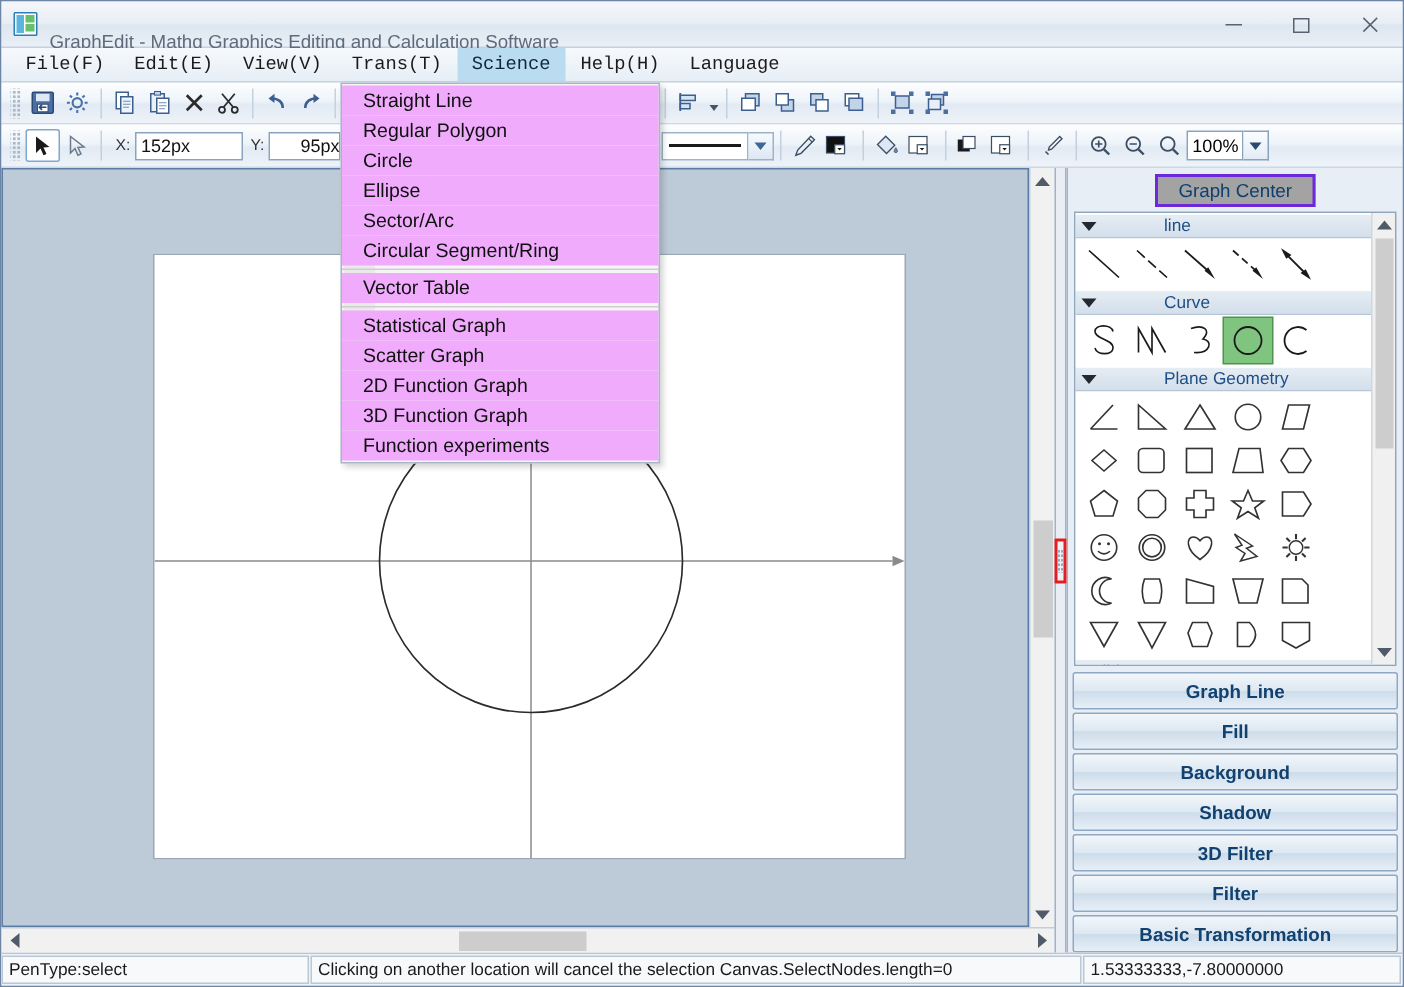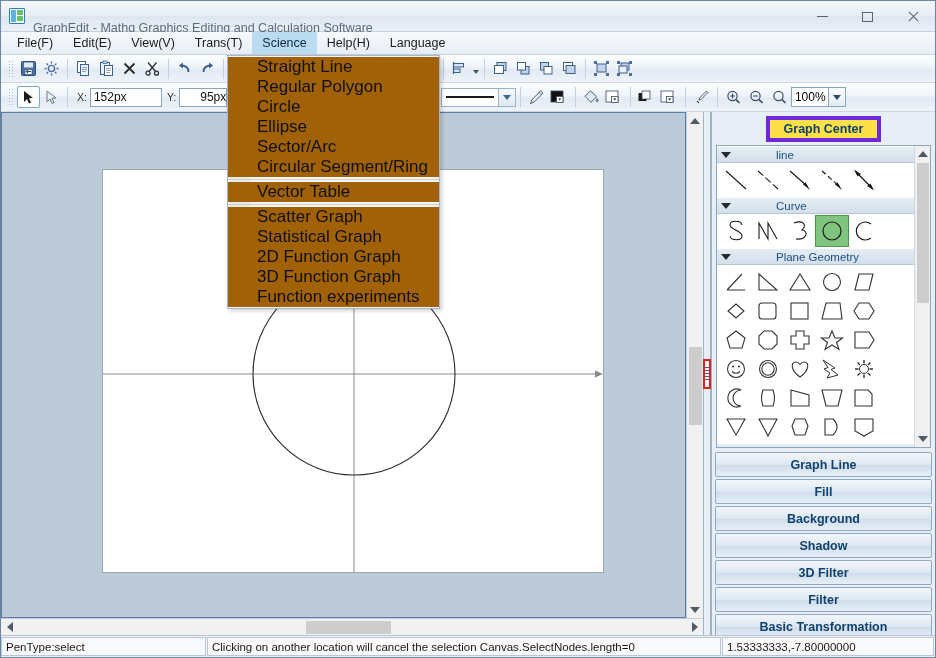--- a/index.html
+++ b/index.html
@@ -59,21 +59,21 @@
   
   #menubar {
     height: 23px; min-height: 23px;
     background: linear-gradient(to bottom, #f6f9fc, #e7eef6);
     border-bottom: 1px solid #c6d3e0;
     display: flex; align-items: stretch; padding-left: 6px;
     position: relative; z-index: 60;
   }
   .menu-item {
     padding: 0 10px; display: flex; align-items: center;
-    color: #1b1b1b; font-size: 12.5px; white-space: nowrap;
+    color: #1b1b1b; font-size: 12.5px; white-space: nowrap; font-family: Liberation Mono, monospace;
   }
   .menu-item.active { background: #b9dcf0; color: #10263a; }
 
   
   .toolbar {
     display: flex; align-items: center;
     background: linear-gradient(to bottom, #fdfefe 0%, #eef4fa 45%, #e2eaf3 55%, #eef3f9 100%);
     border-bottom: 1px solid #ccd8e4;
     padding-left: 3px;
     position: relative;
@@ -130,22 +130,22 @@
   #science-menu {
     position: absolute; left: 226px; top: 54px; width: 213px;
     background: #f5f5f5; border: 1px solid #a6b6c6;
     box-shadow: 2px 2px 4px rgba(0,0,0,.18);
     z-index: 200; padding: 1px 0;
   }
   #science-menu .gutter {
     position: absolute; left: 1px; top: 1px; bottom: 1px; width: 21px; background: #eaeaea;
   }
   .mi {
-    position: relative; height: 20px; line-height: 20px; padding-left: 29px;
-    font-size: 17px; color: #101010; background: #a16207; z-index: 1;
+    position: relative; height: 20px; line-height: 20px; padding-left: 14px;
+    font-size: 13px; color: #101010; background: #f0abfc; z-index: 1;
     white-space: nowrap;
   }
   .mi-sep { height: 1px; background: #cdcdcd; margin: 2px 0 2px 0; position: relative; z-index: 1; }
 
   
   #body { flex: 1; display: flex; min-height: 0; }
 
   
   #canvas-wrap { position: relative; flex: 1; min-width: 0; display: flex; flex-direction: column; }
   #canvas-row { flex: 1; display: flex; min-height: 0; }
@@ -194,22 +194,22 @@
     background-size: 2px 3px;
   }
 
   
   #rightpanel {
     width: 224px; min-width: 224px; background: #e8eef5;
     display: flex; flex-direction: column; border-left: 1px solid #9fb2c6;
   }
   #gc-header-wrap { padding: 4px 6px 3px 6px; display:flex; justify-content:center; }
   #gc-header {
-    border: 4px solid #6d28d9; padding: 2px 14px; background: #fde047;
-    color: #0f3f6e; font-weight: bold; font-size: 12.5px;
+    border: 2px solid #6d28d9; padding: 2px 14px; background: #a3a3a3;
+    color: #0f3f6e; font-weight: normal; font-size: 12.5px;
   }
   #accordion-wrap {
     margin: 0 4px; border: 1px solid #8fa5bb; background: #fff;
     flex: none; height: 303px; display: flex; overflow: hidden;
   }
   #accordion { flex: 1; min-width: 0; overflow: hidden; }
   .acc-head {
     height: 17px; background: linear-gradient(to bottom,#e6edf4,#d3dfeb);
     border-bottom: 1px solid #b7c6d5; border-top: 1px solid #fff;
     display: flex; align-items: center; padding-left: 4px;
@@ -909,20 +909,20 @@
     <div class="gutter"></div>
     <div class="mi">Straight Line</div>
     <div class="mi">Regular Polygon</div>
     <div class="mi">Circle</div>
     <div class="mi">Ellipse</div>
     <div class="mi">Sector/Arc</div>
     <div class="mi">Circular Segment/Ring</div>
     <div class="mi-sep"></div>
     <div class="mi">Vector Table</div>
     <div class="mi-sep"></div>
+    <div class="mi">Statistical Graph</div>
     <div class="mi">Scatter Graph</div>
-    <div class="mi">Statistical Graph</div>
     <div class="mi">2D Function Graph</div>
     <div class="mi">3D Function Graph</div>
     <div class="mi">Function experiments</div>
   </div>
 
 </div>
 
 </body></html>

